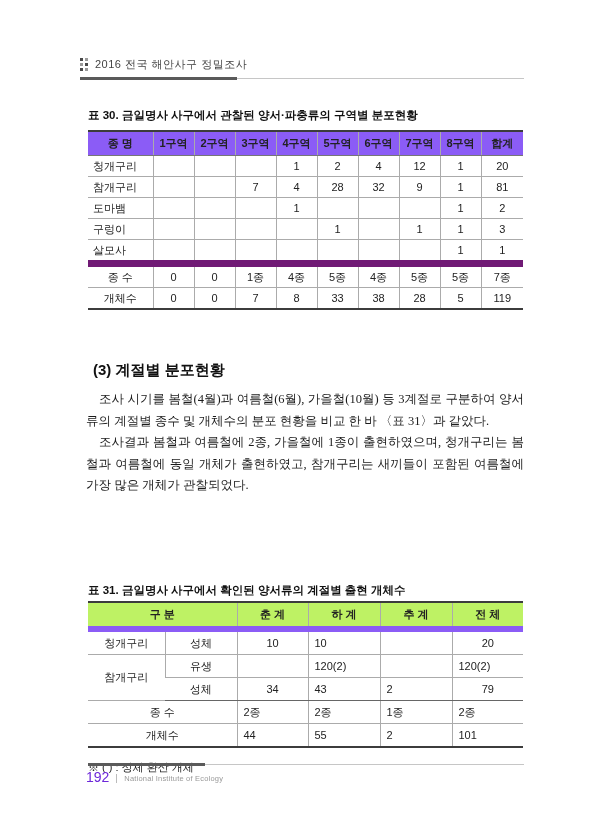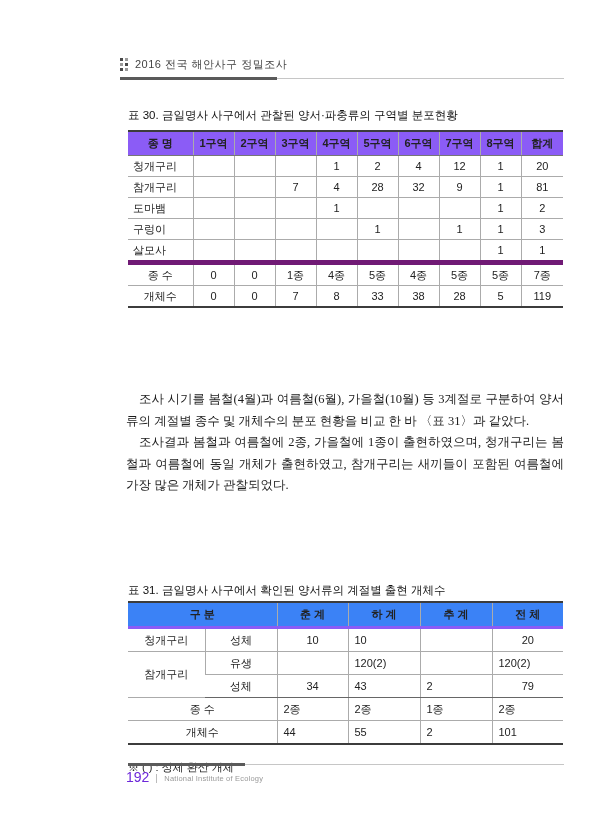--- a/index.html
+++ b/index.html
@@ -1,54 +1,54 @@
 <!DOCTYPE html>
 <html><head>
 <meta charset="utf-8">
 <style>
   html,body{margin:0;padding:0;background:#fff;}
   .page{position:relative;width:528px;height:840px;background:#ffffff;overflow:hidden;
-        font-family:"Liberation Sans",sans-serif;color:#1b1b1b;margin-left:40px;}
+        font-family:"Liberation Sans",sans-serif;color:#1b1b1b;}
 
   
   .hdr{position:absolute;left:80px;top:57px;display:flex;align-items:center;gap:6px;}
   .dots{display:inline-grid;grid-template-columns:repeat(2,4px);grid-auto-rows:4px;gap:1px;}
   .dots i{display:block;width:3px;height:3px;background:#4a4a4a;}
   .dots i.lt{background:#9a9a9a;}
   .hdr-title{font-size:11px;color:#444;letter-spacing:.5px;}
   .rule{position:absolute;height:3px;}
   .rule .thin{position:absolute;left:0;top:1px;width:100%;height:1px;background:#c6c6c6;}
   .rule .thick{position:absolute;left:0;top:0;height:3px;background:#5a5a5a;}
   #hdr-rule{left:80px;top:77px;width:444px;}
   #hdr-rule .thick{width:157px;}
 
   
-  .tbl-caption{position:absolute;left:88px;font-size:11.5px;font-weight:normal;color:#111;}
+  .tbl-caption{position:absolute;left:88px;font-size:11.5px;font-weight:bold;color:#111;}
   #t30cap{top:108px;}
   #t31cap{top:583px;text-align:center;}
   .sec-heading{position:absolute;left:93px;top:361px;font-size:15px;font-weight:bold;color:#111;}
   .body-text{position:absolute;left:86px;top:389px;width:438px;
              font-family:"Liberation Serif",serif;font-size:12.5px;line-height:21.6px;
              text-align:justify;color:#1b1b1b;}
   .body-text p{margin:0;text-indent:13px;}
 
   
   table{border-collapse:collapse;table-layout:fixed;width:435px;font-size:11px;color:#222;}
   th{font-weight:bold;}
   .t30{position:absolute;left:88px;top:130px;}
   .t30 th{background:#8b5cf6;border-top:2px solid #3c3c3c;border-bottom:1px solid #777;height:21px;}
   .t30 td{height:18px;border-bottom:1px solid #ababab;text-align:center;}
   .t30 td+td,.t30 th+th{border-left:1px solid #ababab;}
   .t30 td.name{text-align:left;padding-left:5px;}
-  .t30 tbody.species tr:last-child td{border-bottom:5px solid #701a75;}
+  .t30 tbody.species tr:last-child td{border-bottom:7px solid #701a75;}
   .t30 tbody.summary td.lbl{text-align:center;}
   .t30 tbody.summary tr:last-child td{border-bottom:2px solid #3c3c3c;}
 
   .t31{position:absolute;left:88px;top:601px;}
-  .t31 th{background:#3b82f6;border-top:2px solid #3c3c3c;border-bottom:3px solid #8b5cf6;height:21px;}
+  .t31 th{background:#bef264;border-top:2px solid #3c3c3c;border-bottom:6px solid #8b5cf6;height:21px;}
   .t31 td{height:20px;border-bottom:1px solid #ababab;text-align:center;}
   .t31 td+td,.t31 th+th{border-left:1px solid #ababab;}
   .t31 .al{text-align:left;padding-left:6px;}
   .t31 tr.pre-sum td{border-bottom:1px solid #666;}
   .t31 tr:last-child td{border-bottom:2px solid #3c3c3c;}
 
   
   .footnote{position:absolute;left:88px;top:760px;font-size:11px;color:#222;}
   #ftr-rule{left:88px;top:763px;width:436px;}
   #ftr-rule .thick{width:117px;}
@@ -189,20 +189,21 @@
         <td>8</td>
         <td>33</td>
         <td>38</td>
         <td>28</td>
         <td>5</td>
         <td>119</td>
       </tr>
     </tbody>
   </table>
 
+  <div class="sec-heading">(3) 계절별 분포현황</div>
   <div class="body-text">
     <p>조사 시기를 봄철(4월)과 여름철(6월), 가을철(10월) 등 3계절로 구분하여 양서류의 계절별 종수 및 개체수의 분포 현황을 비교 한 바 〈표 31〉과 같았다.</p>
     <p>조사결과 봄철과 여름철에 2종, 가을철에 1종이 출현하였으며, 청개구리는 봄철과 여름철에 동일 개체가 출현하였고, 참개구리는 새끼들이 포함된 여름철에 가장 많은 개체가 관찰되었다.</p>
   </div>
 
   <div class="tbl-caption" id="t31cap">표 31. 금일명사 사구에서 확인된 양서류의 계절별 출현 개체수</div>
   <table class="t31">
     <colgroup>
       <col style="width:77px">
         <col style="width:72px">

